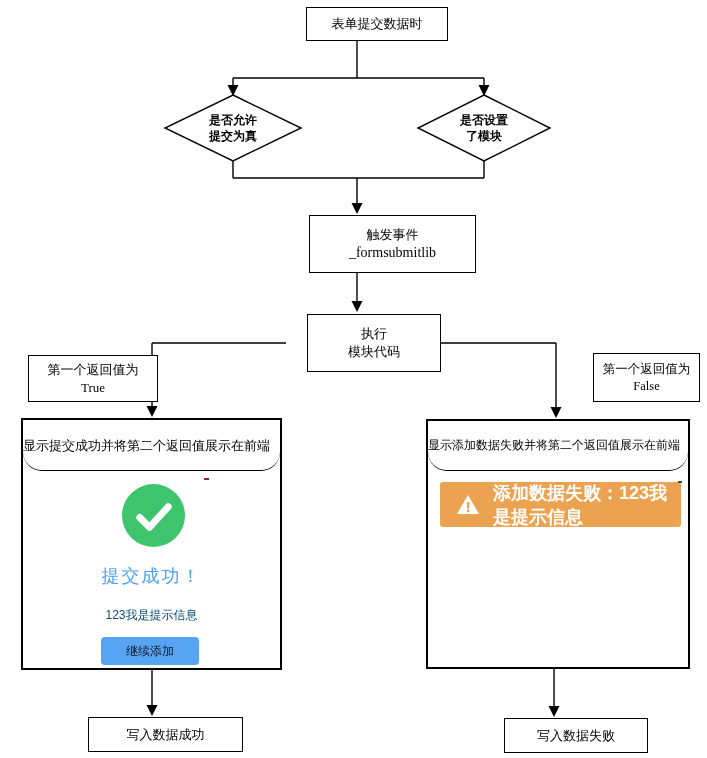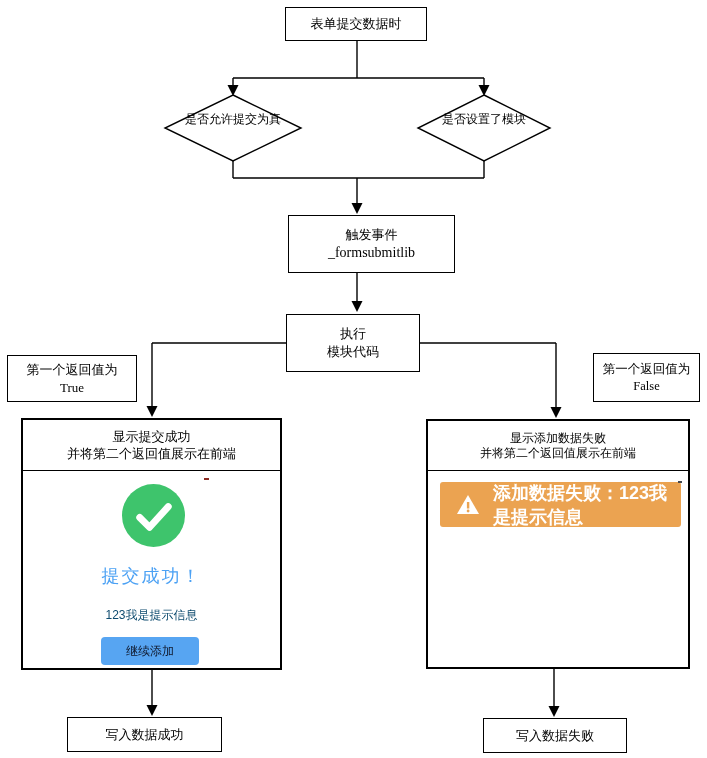--- a/index.html
+++ b/index.html
@@ -6,32 +6,32 @@
   .canvas {
     position:relative; width:707px; height:758px; background:#fff;
     font-family:"Liberation Serif", serif; color:#000; overflow:hidden;
   }
   svg.overlay { position:absolute; left:0; top:0; z-index:0; }
   .box {
     position:absolute; box-sizing:border-box; background:#fff;
     border:1.5px solid #000; display:flex; flex-direction:column;
     align-items:center; justify-content:center; text-align:center; z-index:1;
   }
-  .nodetext { font-size:13px; line-height:18px; }
+  .nodetext { font-size:13px; line-height:18px;margin-left:21px; }
   .dtext {
-    position:absolute; z-index:1; display:flex; flex-direction:row;
+    position:absolute; z-index:1; display:flex; flex-direction:column;
     justify-content:center; text-align:center;
-    font-size:12px; line-height:16px;
+    font-size:12px; line-height:16px;font-weight:bold;
   }
   .panel { position:absolute; box-sizing:border-box; background:#fff;
     border:2px solid #000; z-index:1; }
   .panel-header {
     box-sizing:border-box; width:100%; border-bottom:1.5px solid #000;
-    text-align:center; display:flex; flex-direction:column;
-    align-items:center; justify-content:center;
+    text-align:center; display:flex; flex-direction:row;
+    align-items:center; justify-content:flex-start;border-radius:19px;
   }
   .panel-body { position:relative; width:100%; }
   .hdr13 { font-size:13px; line-height:17px; }
   .hdr12 { font-size:12px; line-height:15px; }
   .check-circle {
     position:absolute; border-radius:50%; background:#3EC46C;
     display:flex; align-items:center; justify-content:center;
   }
   .success-title {
     position:absolute; width:100%; text-align:center; color:#4BA1F4;

